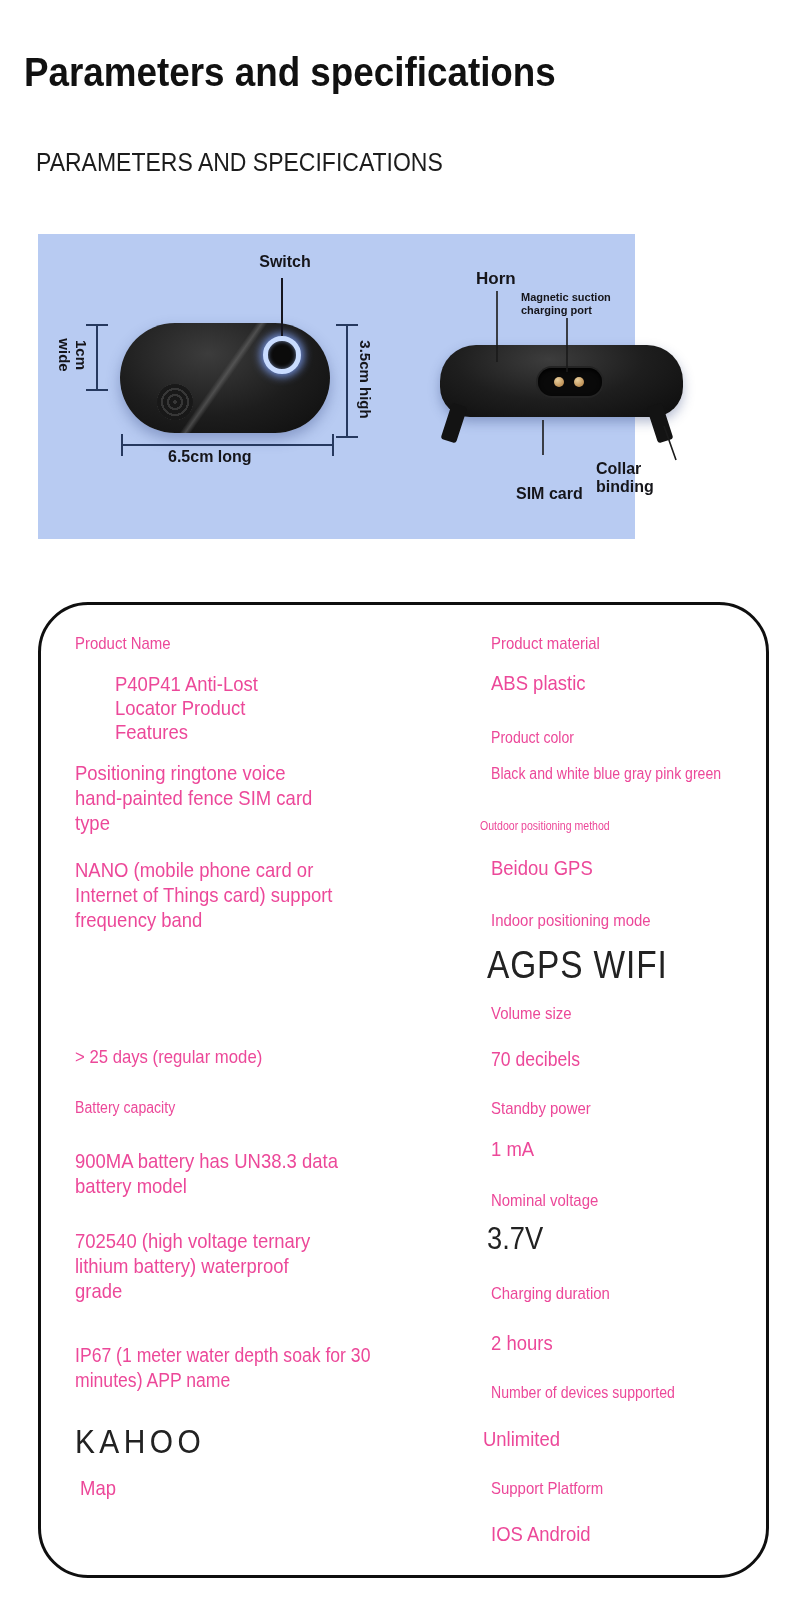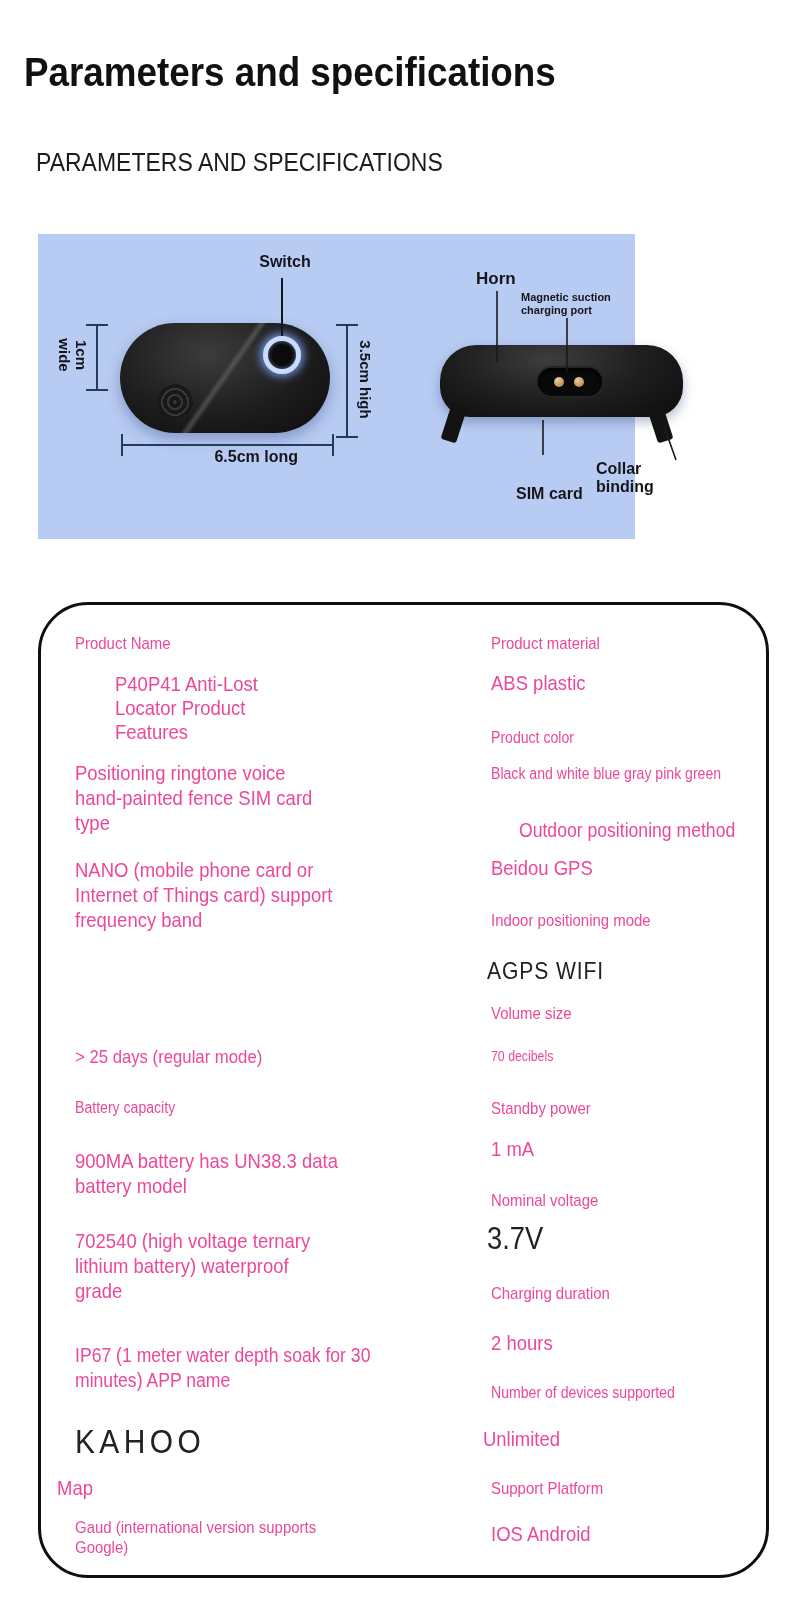--- a/index.html
+++ b/index.html
@@ -38,21 +38,21 @@
         background:#090909;box-shadow:inset 0 2px 4px #000,0 0 0 2px #242424;}
   .pin{position:absolute;top:9px;width:10px;height:10px;border-radius:50%;
         background:radial-gradient(circle at 35% 30%,#e8cf9e,#c09257 70%);}
   #pin1{left:16px;} #pin2{left:36px;}
 
   .switch-label{left:197px;top:19px;width:100px;text-align:center;font-size:16px;}
   .width-label{left:4px;top:104px;width:62px;text-align:center;font-size:15px;line-height:17px;
         transform:rotate(90deg);color:#111;}
   .height-label{left:281px;top:137px;width:92px;text-align:center;font-size:15px;
         transform:rotate(90deg);color:#111;}
-  .length-label{left:130px;top:214px;width:130px;text-align:right;font-size:16px;}
+  .length-label{left:130px;top:214px;width:130px;text-align:left;font-size:16px;}
   .horn-label{left:438px;top:35px;font-size:17px;color:#1d3a70;}
   .charging-label{left:483px;top:57px;font-size:11px;line-height:13px;color:#23232c;}
   .sim-label{left:478px;top:220px;font-size:16px;margin-top:31px;}
   .collar-label{left:558px;top:226px;font-size:16px;}
 
   
   .spec-box{position:absolute;left:38px;top:602px;width:725px;height:970px;background:#fff;
         border:3px solid #0f0f0f;border-radius:50px;}
   .spec{position:absolute;font-weight:normal;color:#ec4899;white-space:pre-line;}
   .spec .b{display:inline-block;transform:scaleX(0.88);transform-origin:0 0;white-space:pre-line;}
@@ -62,33 +62,33 @@
   .l1{left:75px;top:672px;font-size:21px;line-height:24px;margin-left:40px;}
   .l2{left:75px;top:760px;font-size:21px;line-height:25px;}
   .l3{left:75px;top:857px;font-size:21px;line-height:25px;}
   .l4{left:75px;top:962px;font-size:21px;line-height:25px;}
   .l5{left:75px;top:1046px;font-size:19px;}
   .l6{left:75px;top:1099px;font-size:16px;}
   .l7{left:75px;top:1148px;font-size:21px;line-height:25px;}
   .l8{left:75px;top:1228px;font-size:21px;line-height:25px;}
   .l9{left:75px;top:1343px;font-size:20px;line-height:25px;}
   .l10{left:75px;top:1422px;font-size:34px;letter-spacing:5px;}
-  .l11{left:57px;top:1476px;font-size:21px;text-align:right;}
+  .l11{left:80px;top:1476px;font-size:21px;text-align:right;}
   .l12{left:75px;top:1518px;font-size:17px;line-height:20px;}
 
   .r0{left:491px;top:634px;font-size:17px;}
   .r1{left:491px;top:671px;font-size:21px;}
   .r2{left:491px;top:729px;font-size:16px;text-align:center;}
   .r3{left:491px;top:765px;font-size:16px;}
-  .r4{left:519px;top:819px;font-size:20px;}
+  .r4{left:480px;top:819px;font-size:12px;}
   .r5{left:491px;top:856px;font-size:21px;}
   .r6{left:491px;top:911px;font-size:17px;}
-  .r7{left:487px;top:944px;font-size:24px;letter-spacing:1px;margin-top:13px;}
+  .r7{left:487px;top:944px;font-size:38px;letter-spacing:1px;}
   .r8{left:491px;top:1004px;font-size:17px;}
-  .r9{left:491px;top:1048px;font-size:14px;}
+  .r9{left:491px;top:1048px;font-size:20px;}
   .r10{left:491px;top:1099px;font-size:17px;}
   .r11{left:491px;top:1137px;font-size:21px;}
   .r12{left:491px;top:1191px;font-size:17px;}
   .r13{left:487px;top:1221px;font-size:31px;}
   .r14{left:491px;top:1284px;font-size:17px;}
   .r15{left:491px;top:1331px;font-size:21px;}
   .r16{left:491px;top:1384px;font-size:16px;}
   .r17{left:483px;top:1427px;font-size:21px;text-align:center;}
   .r18{left:491px;top:1479px;font-size:17px;}
   .r19{left:491px;top:1522px;font-size:21px;}
@@ -160,22 +160,20 @@
   <div class="spec l6"><span class="b">Battery capacity</span></div>
   <div class="spec l7"><span class="b">900MA battery has UN38.3 data
 battery model</span></div>
   <div class="spec l8"><span class="b">702540 (high voltage ternary
 lithium battery) waterproof
 grade</span></div>
   <div class="spec l9"><span class="b">IP67 (1 meter water depth soak for 30
 minutes) APP name</span></div>
   <div class="spec l10 lgt"><span class="b">KAHOO</span></div>
   <div class="spec l11"><span class="b">Map</span></div>
-  <div class="spec l12"><span class="b">Gaud (international version supports
-Google)</span></div>
 
   <div class="spec r0"><span class="b">Product material</span></div>
   <div class="spec r1"><span class="b">ABS plastic</span></div>
   <div class="spec r2"><span class="b">Product color</span></div>
   <div class="spec r3"><span class="b">Black and white blue gray pink green</span></div>
   <div class="spec r4"><span class="b">Outdoor positioning method</span></div>
   <div class="spec r5"><span class="b">Beidou GPS</span></div>
   <div class="spec r6"><span class="b">Indoor positioning mode</span></div>
   <div class="spec r7 lgt"><span class="b">AGPS  WIFI</span></div>
   <div class="spec r8"><span class="b">Volume size</span></div>

